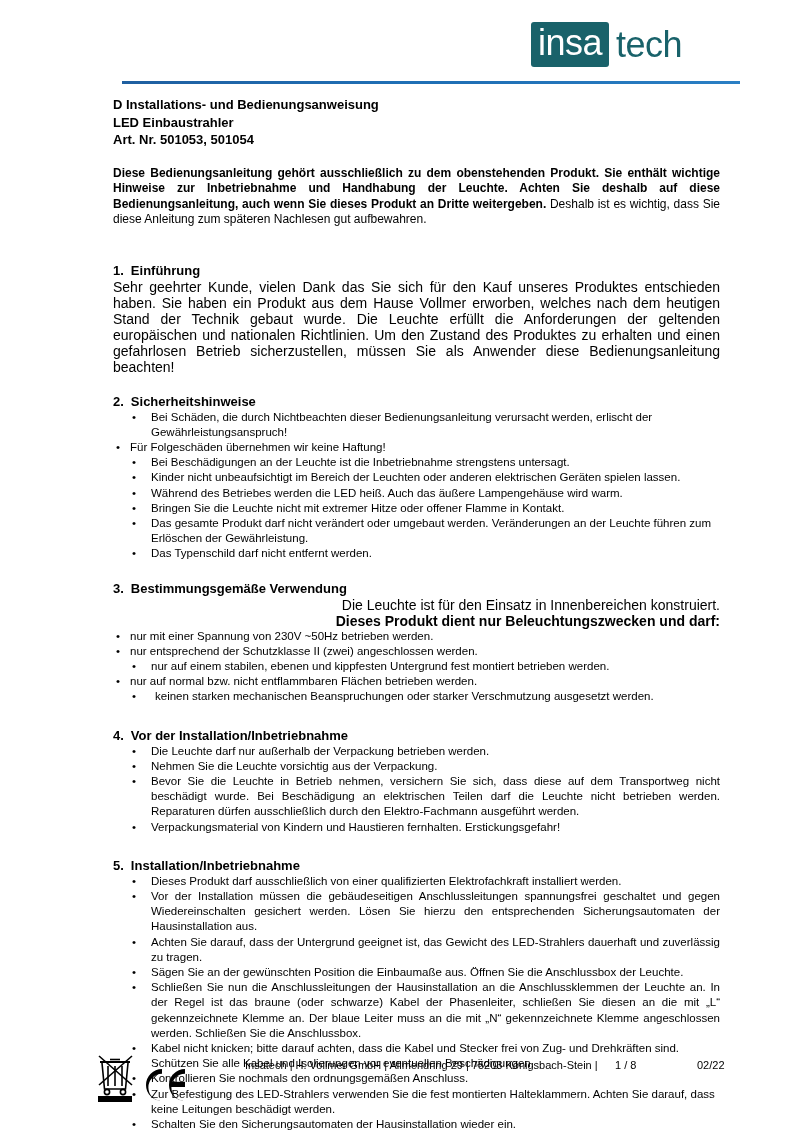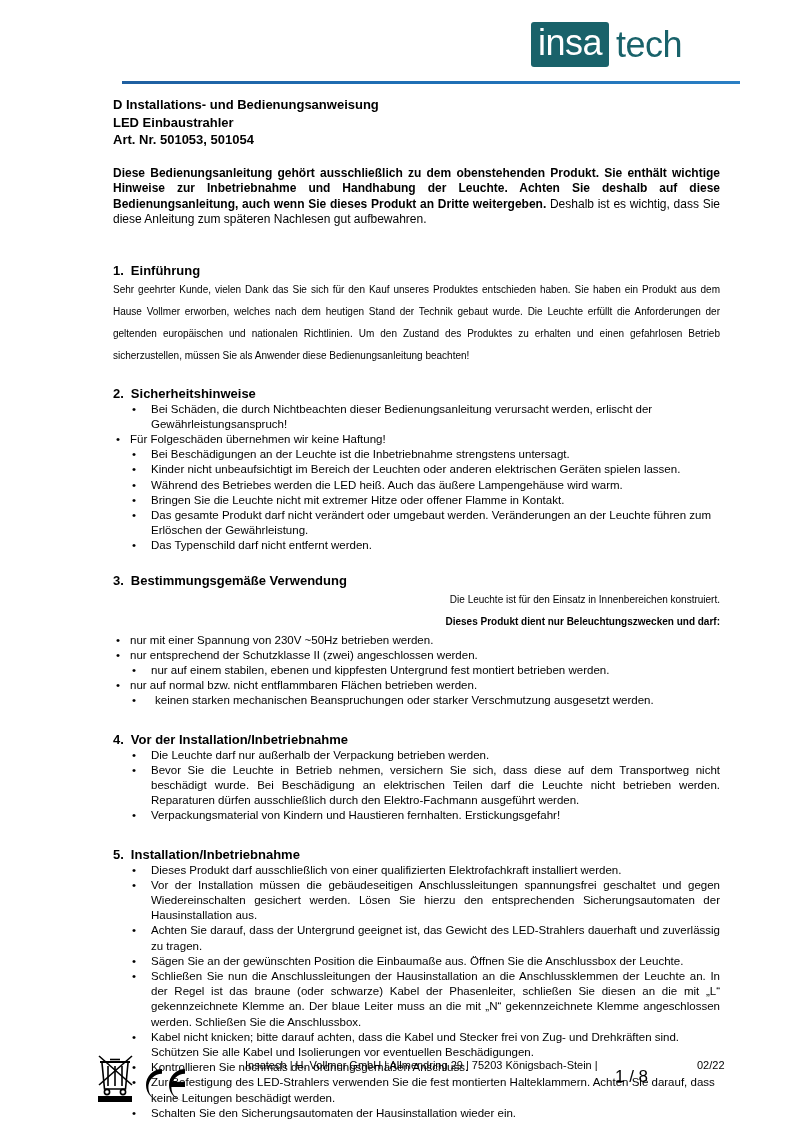--- a/index.html
+++ b/index.html
@@ -91,22 +91,22 @@
     font-size: 13px;
     font-weight: bold;
     margin: 0;
     padding: 0;
     line-height: 17px;
   }
   .sec-num { display: inline-block; }
   .sec-gap-1 { padding-left: 7px; }
 
   p.body {
-    font-size: 10px;
-    line-height: 22px;
+    font-size: 14px;
+    line-height: 16px;
     text-align: justify;
     margin: 0;
   }
   p.body.noj { text-align: right; }
   p.body b { font-weight: bold; }
 
   ul.bullets {
     list-style: none;
     margin: 0;
     padding: 0;
@@ -156,22 +156,22 @@
     position: absolute;
     left: 150px;
     top: 6px;
     font-size: 11px;
     line-height: 14px;
     white-space: nowrap;
   }
   .footer-page {
     position: absolute;
     left: 520px;
-    top: 18px;
-    font-size: 17px;
+    top: 6px;
+    font-size: 11px;
     line-height: 14px;
   }
   .footer-date {
     position: absolute;
     left: 602px;
     top: 6px;
     font-size: 11px;
     line-height: 14px;
   }
 </style>
@@ -228,20 +228,21 @@
       <li>nur auf einem stabilen, ebenen und kippfesten Untergrund fest montiert betrieben werden.</li>
       <li class="tight">nur auf normal bzw. nicht entflammbaren Flächen betrieben werden.</li>
       <li class="wide">keinen starken mechanischen Beanspruchungen oder starker Verschmutzung ausgesetzt werden.</li>
     </ul>
 
     <div class="sp-22"></div>
 
     <h2 class="sec"><span class="sec-num">4.</span><span class="sec-gap-1">Vor der Installation/Inbetriebnahme</span></h2>
     <ul class="bullets">
       <li>Die Leuchte darf nur außerhalb der Verpackung betrieben werden.</li>
+      <li>Nehmen Sie die Leuchte vorsichtig aus der Verpackung.</li>
       <li class="just">Bevor Sie die Leuchte in Betrieb nehmen, versichern Sie sich, dass diese auf dem Transportweg nicht beschädigt wurde. Bei Beschädigung an elektrischen Teilen darf die Leuchte nicht betrieben werden. Reparaturen dürfen ausschließlich durch den Elektro-Fachmann ausgeführt werden.</li>
       <li>Verpackungsmaterial von Kindern und Haustieren fernhalten. Erstickungsgefahr!</li>
     </ul>
 
     <div class="sp-22"></div>
 
     <h2 class="sec"><span class="sec-num">5.</span><span class="sec-gap-1">Installation/Inbetriebnahme</span></h2>
     <ul class="bullets">
       <li>Dieses Produkt darf ausschließlich von einer qualifizierten Elektrofachkraft installiert werden.</li>
       <li class="just">Vor der Installation müssen die gebäudeseitigen Anschlussleitungen spannungsfrei geschaltet und gegen Wiedereinschalten gesichert werden. Lösen Sie hierzu den entsprechenden Sicherungsautomaten der Hausinstallation aus.</li>

